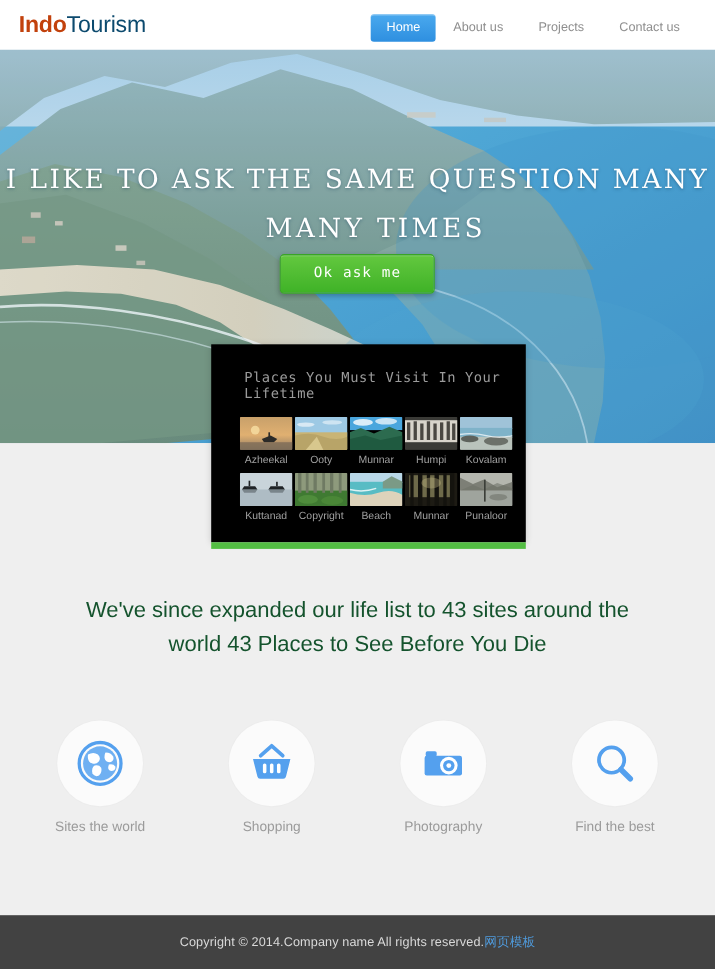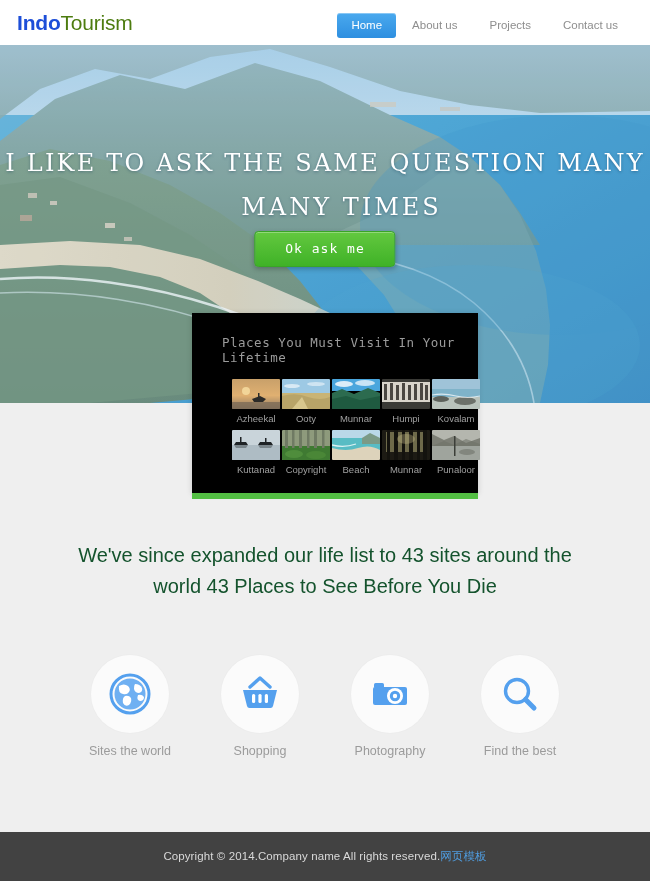--- a/index.html
+++ b/index.html
@@ -13,22 +13,22 @@
 
   
   .header {
     position: absolute; left: 0; top: 0; width: 650px; height: 45px;
     background: #ffffff; z-index: 30;
   }
   .logo {
     position: absolute; left: 17px; top: 10px;
     font-size: 21px; line-height: 25px; letter-spacing: -0.2px;
   }
-  .logo-a { color: #1d4ed8; font-weight: bold; }
-  .logo-b { color: #4d7c0f; font-weight: normal; }
+  .logo-a { color: #c2410c; font-weight: bold; }
+  .logo-b { color: #0c4a6e; font-weight: normal; }
 
   .nav { position: absolute; right: 16px; top: 13px; display: flex; align-items: center; gap: 0px; }
   .nav-item {
     font-size: 11.5px; color: #8e8e8e; padding: 5px 16px; line-height: 13px;
     text-decoration: none; white-space: nowrap;
   }
   .nav-item.active {
     background: linear-gradient(#4aa9ee, #2e8fe0);
     color: #ffffff; border-radius: 3px; padding: 6px 14px;
     box-shadow: inset 0 1px 0 rgba(255,255,255,.35);
@@ -69,21 +69,21 @@
     position: absolute; left: 192px; top: 313px; width: 286px;
     background: #000000;
     box-shadow: 0 1px 6px rgba(0,0,0,.16);
     z-index: 20; padding: 22px 16px 18px;
   }
   .card-title {
     font-family: "DejaVu Sans Mono", "Liberation Mono", monospace;
     font-size: 12.5px; color: #9b9b9b; letter-spacing: .5px;
     margin: 0 0 14px 14px;
   }
-  .thumb-row { display: flex; justify-content: flex-start; gap: 2px; margin-left: 24px; }
+  .thumb-row { display: flex; justify-content: flex-start; gap: 2px; margin-left: 10px; }
   .thumb-row + .thumb-row { margin-top: 6px; }
   .thumb { width: 48px; }
   .thumb .pic { width: 48px; height: 30px; display: block; border-radius: 1px; overflow: hidden; }
   .thumb .pic svg { display: block; width: 48px; height: 30px; }
   .thumb .cap {
     display: block; text-align: center; font-size: 9.5px; color: #a0a0a0;
     margin-top: 4px; line-height: 11px; white-space: nowrap;
   }
   .card-bar {
     position: absolute; left: 0; bottom: -6px; width: 286px; height: 6px;
@@ -94,21 +94,21 @@
   .intro {
     position: absolute; left: 0; top: 540px; width: 650px;
     text-align: center; color: #14532d;
     font-size: 20px; line-height: 31px; font-weight: normal;
     padding: 0 55px;
   }
 
   
   .features {
     position: absolute; left: 0; top: 655px; width: 650px;
-    display: flex; justify-content: center; padding: 0 26px;
+    display: flex; justify-content: space-between; padding: 0 26px;
   }
   .feature { width: 130px; text-align: center; }
   .feature .circle {
     width: 78px; height: 78px; border-radius: 50%;
     background: #fbfbfb; margin: 0 auto;
     display: flex; align-items: center; justify-content: center;
     box-shadow: 0 0 0 1px rgba(0,0,0,.012);
   }
   .feature .circle svg { display: block; }
   .feature .flabel {

